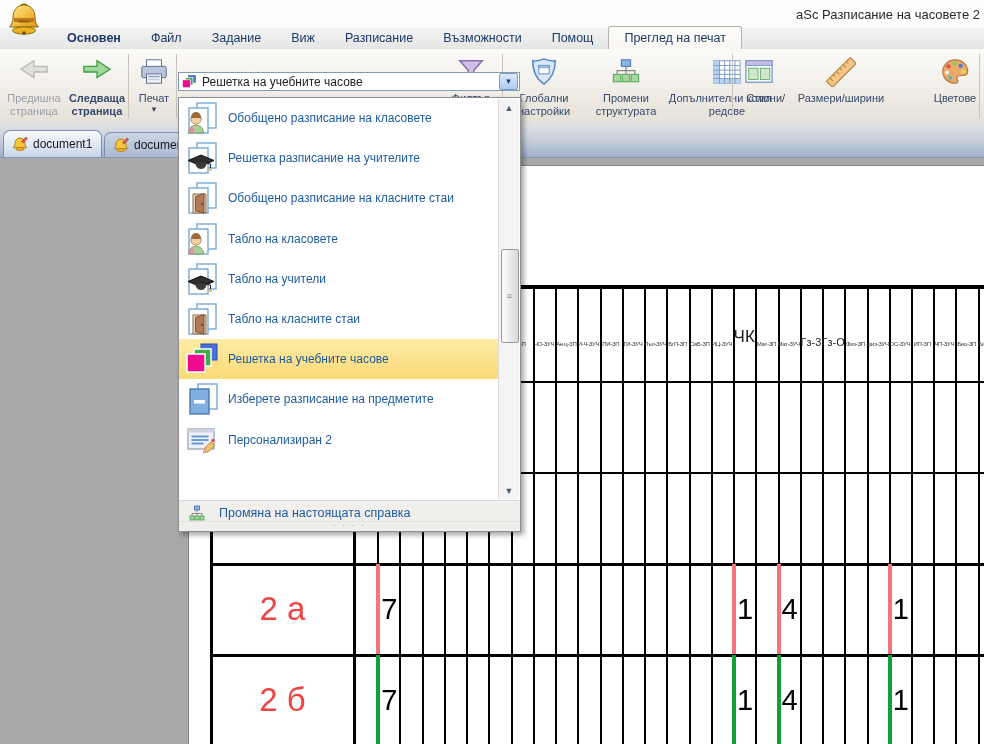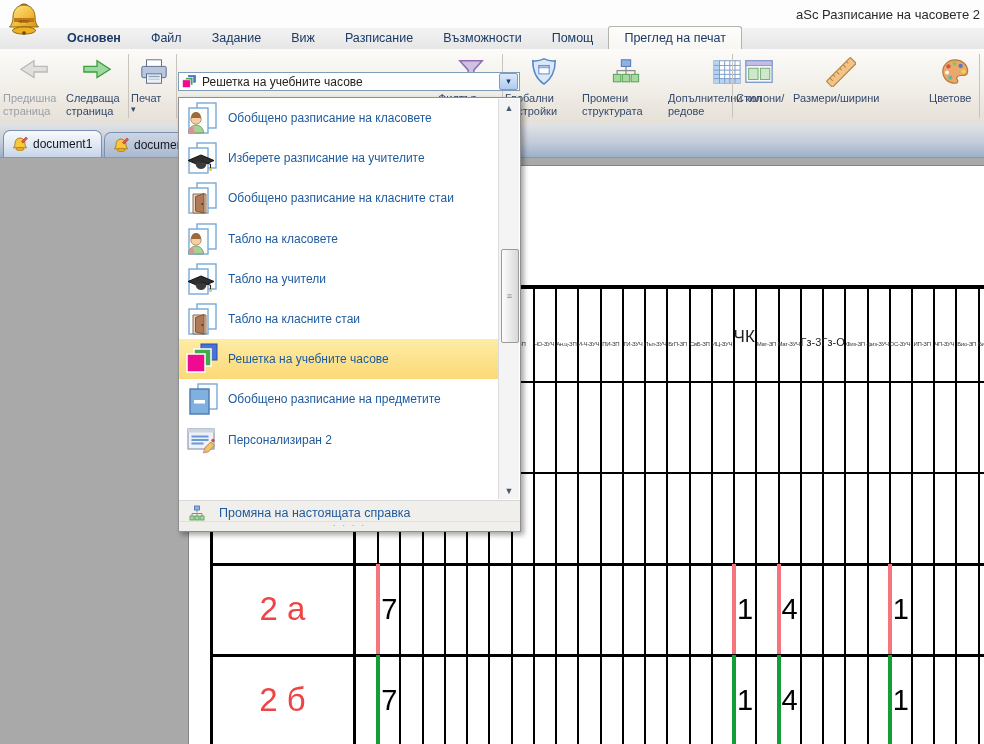--- a/index.html
+++ b/index.html
@@ -15,21 +15,21 @@
   #menurow{position:absolute;left:0;top:28px;width:984px;height:21px;
     background:linear-gradient(#f3f3f3,#e6e6e6);display:flex;align-items:center;padding-left:52px;box-sizing:border-box;}
   .menu-item{padding:0 15px;font-size:12.5px;color:#1b3a66;height:21px;line-height:21px;white-space:nowrap;}
   .menu-item.bold{font-weight:bold;}
   .menu-item.active{background:linear-gradient(#fdfdfc,#f8f6f2);border:1px solid #b5b2aa;border-bottom:none;
     border-radius:3px 3px 0 0;height:23px;line-height:22px;margin-top:-2px;position:relative;z-index:3;}
 
   
   #ribbon{position:absolute;left:0;top:49px;width:984px;height:74px;
     background:linear-gradient(#fcfbf9,#f1eee8 55%,#e5e0d7);z-index:10;}
-  .rbtn{position:absolute;top:3px;height:70px;cursor:default;}
+  .rbtn{position:absolute;top:3px;height:70px;text-align:center;cursor:default;}
   .ric{height:40px;display:flex;align-items:center;justify-content:center;}
   .rlab{font-size:11px;line-height:12.5px;color:#35496b;}
   .rbtn.disabled .rlab{color:#9aa0a8;}
   .rbtn.disabled svg{opacity:.65;}
   .ddm{font-size:9px;color:#35496b;line-height:8px;}
   .rsep{position:absolute;top:5px;width:1px;height:64px;background:#c9c4bb;}
 
   
   #picker-label{position:absolute;left:180px;top:57px;font-size:11.5px;color:#274a78;z-index:12;}
   #report-combobox{position:absolute;left:178px;top:72px;width:342px;height:19px;background:#fff;
@@ -123,21 +123,21 @@
   <div id="ribbon">
     <div id="picker-label">Изберете своя справка</div>
   <div class="rbtn disabled" style="left: 3px; width: 62px;">
         <div class="ric">
           <svg width="30" height="30" viewBox="0 0 32 32" xmlns="http://www.w3.org/2000/svg">
             <path d="M30 10H16V4L2 13l14 9v-6h14z" fill="#d6d6d6" stroke="#9a9a9a" stroke-width="1.4"></path>
           </svg>
         </div>
         <div class="rlab">Предишна страница</div>
       </div>
-      <div class="rbtn" style="left: 66px; width: 62px;">
+      <div class="rbtn" style="left: 66px; width: 62px; font-weight: bold;">
         <div class="ric">
           <svg width="30" height="30" viewBox="0 0 32 32" xmlns="http://www.w3.org/2000/svg">
             <path d="M2 10h14V4l14 9-14 9v-6H2z" fill="#9fd89f" stroke="#3f9e3f" stroke-width="1.4"></path>
           </svg>
         </div>
         <div class="rlab">Следваща страница</div>
       </div>
       <div class="rbtn" style="left: 131px; width: 46px;">
         <div class="ric">
           <svg width="30" height="30" viewBox="0 0 32 32" xmlns="http://www.w3.org/2000/svg">
@@ -370,21 +370,21 @@
           <span class="dico">
             <svg width="32" height="32" viewBox="0 0 32 32" xmlns="http://www.w3.org/2000/svg">
               <rect x="11" y="1" width="19" height="25" fill="#fdfefe" stroke="#7aa8d8" stroke-width="1.4"></rect>
               <rect x="3" y="6" width="19" height="25" fill="#fdfefe" stroke="#7aa8d8" stroke-width="1.4"></rect>
               <path d="M15 13l13 5.5L15 24 2 18.5z" fill="#2e2e2e" stroke="#111"></path>
               <path d="M9.5 20.5c0 3 1.5 6.5 5.5 6.5s5.5-3.5 5.5-6.5" fill="#3a3a3a"></path>
               <path d="M15 18.5l9.5 3.8v4.2" stroke="#222" fill="none" stroke-width="1.1"></path>
               <circle cx="24.5" cy="27.5" r="1.5" fill="#e8c040"></circle>
             </svg>
           </span>
-          <span class="dlab">Изберете разписание на учителите</span>
+          <span class="dlab">Решетка разписание на учителите</span>
         </div>
         <div class="dd-item">
           <span class="dico">
             <svg width="32" height="32" viewBox="0 0 32 32" xmlns="http://www.w3.org/2000/svg">
               <rect x="11" y="1" width="19" height="25" fill="#fdfefe" stroke="#7aa8d8" stroke-width="1.4"></rect>
               <rect x="3" y="6" width="19" height="25" fill="#fdfefe" stroke="#7aa8d8" stroke-width="1.4"></rect>
               <path d="M7 12h13v19H7z" fill="#e8d5c4" stroke="#8a6a4a"></path>
               <path d="M9.5 14.5l8.5-3V31l-8.5-2z" fill="#b07a58" stroke="#7a4e30" stroke-width=".9"></path>
               <circle cx="16.3" cy="22" r="1" fill="#4a3820"></circle>
             </svg>
@@ -440,21 +440,21 @@
           <span class="dlab">Решетка на учебните часове</span>
         </div>
         <div class="dd-item">
           <span class="dico">
             <svg width="32" height="32" viewBox="0 0 32 32" xmlns="http://www.w3.org/2000/svg">
               <rect x="12" y="1" width="19" height="25" fill="#fdfefe" stroke="#7aa8d8" stroke-width="1.4"></rect>
               <rect x="4" y="6" width="19" height="25" fill="#7fb0e0" stroke="#4a7ab0" stroke-width="1.4"></rect>
               <rect x="8" y="17" width="11" height="3.5" fill="#fff"></rect>
             </svg>
           </span>
-          <span class="dlab">Обобщено разписание на предметите</span>
+          <span class="dlab">Изберете разписание на предметите</span>
         </div>
         <div class="dd-item">
           <span class="dico">
             <svg width="32" height="32" viewBox="0 0 32 32" xmlns="http://www.w3.org/2000/svg">
               <rect x="2" y="5" width="26" height="20" fill="#eef1f6" stroke="#97a4b8" stroke-width="1.3"></rect>
               <rect x="2" y="5" width="26" height="3.5" fill="#ccd4e0"></rect>
               <path d="M5.5 12.5h17M5.5 16h17M5.5 19.5h12" stroke="#6a9ad8" stroke-width="1.8"></path>
               <circle cx="27" cy="16.5" r="1.7" fill="#d84848"></circle>
               <path d="M17.5 29l1.3-5 6-6 3.7 3.7-6 6z" fill="#f4c268" stroke="#b8863f" stroke-width="1"></path>
               <path d="M17.5 29l4.4-1.1-3.3-3.3z" fill="#e0a8a0"></path>

